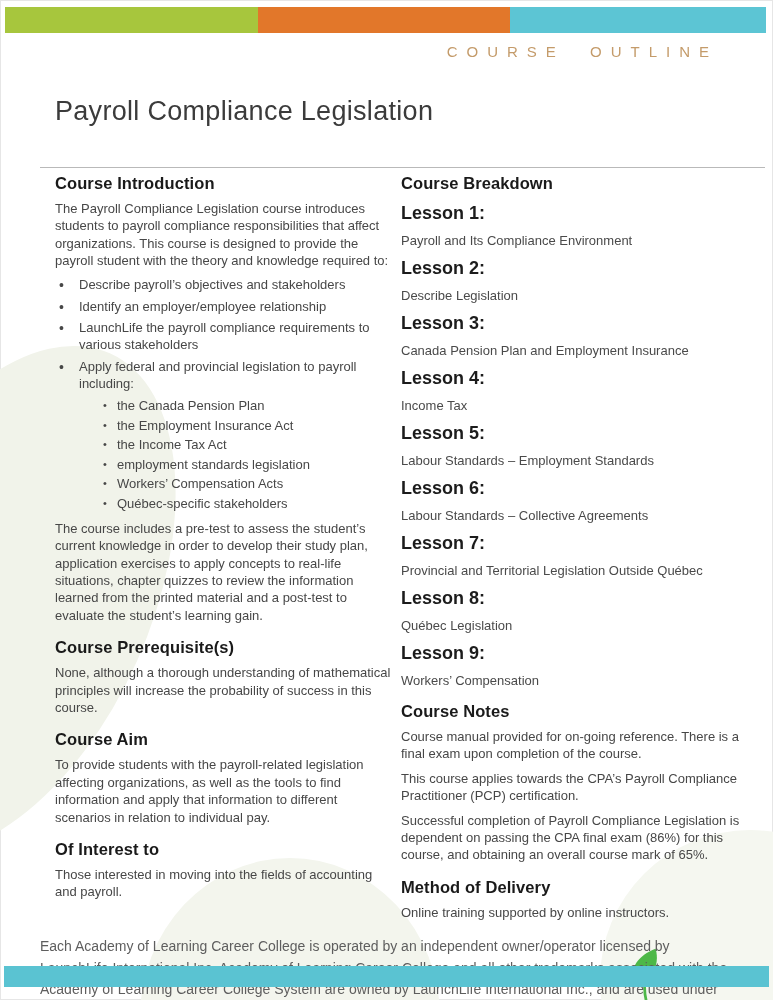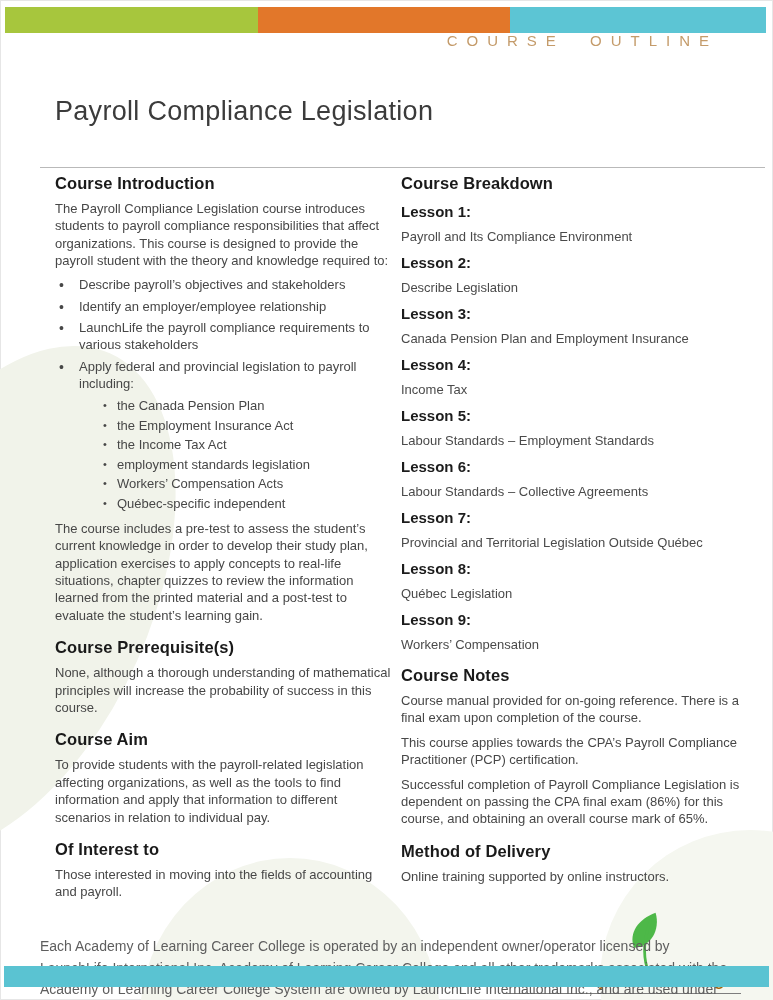--- a/index.html
+++ b/index.html
@@ -26,21 +26,21 @@
   
   .topbar {
     position: absolute; left: 5px; top: 7px; right: 7px; height: 26px;
     display: flex;
   }
   .topbar .seg-green  { width: 253px; background: #a7c63d; }
   .topbar .seg-orange { width: 252px; background: #e2772a; }
   .topbar .seg-blue   { flex: 1;      background: #5cc5d4; }
 
   .kicker {
-    position: absolute; top: 32px; right: 55px;
+    position: absolute; top: 43px; right: 55px;
     font-size: 15px; letter-spacing: 9px; word-spacing: 12px;
     color: #c49b6a; font-weight: 400; white-space: nowrap;
   }
 
   .page-title {
     position: absolute; left: 55px; top: 96px;
     font-size: 27px; font-weight: 400; color: #3b3b3b;
     letter-spacing: 0.3px;
   }
 
@@ -75,21 +75,21 @@
   }
   ul.subbullets { list-style: none; margin: 2px 0 4px 48px; }
   ul.subbullets > li {
     position: relative; padding-left: 14px;
     font-size: 13px; line-height: 1.28; margin: 3px 0; color: #474747;
   }
   ul.subbullets > li::before {
     content: "•"; position: absolute; left: 0; top: 0; font-size: 11px; color: #474747;
   }
 
-  .lesson-label { font-size: 15px; font-weight: 700; color: #1c1c1c; margin: 10px 0 9px 0; }
+  .lesson-label { font-size: 18px; font-weight: 700; color: #1c1c1c; margin: 10px 0 9px 0; }
   .lesson-title { font-size: 13px; color: #4a4a4a; margin: 9px 0 10px 0; }
 
   
   .logo { margin: 26px 4px 0 auto; width: 238px; text-align: center; }
   .logo-leaf { display: block; margin: 0 auto -6px 118px; height: 60px; width: 52px; }
   .logo-name { font-size: 21.5px; color: #a16207; letter-spacing: 0.2px; }
   .logo-rule { border-top: 1px solid #7d7d7d; margin-top: 3px; }
   .logo-sub  { font-size: 10.5px; color: #4a4a4a; letter-spacing: 5px; word-spacing: 18px; margin-top: 6px; white-space: nowrap; }
 
   
@@ -135,21 +135,21 @@
           <li>Identify an employer/employee relationship</li>
           <li>LaunchLife the payroll compliance requirements to various stakeholders</li>
           <li>Apply federal and provincial legislation to payroll including:</li>
         </ul>
         <ul class="subbullets">
           <li>the Canada Pension Plan</li>
           <li>the Employment Insurance Act</li>
           <li>the Income Tax Act</li>
           <li>employment standards legislation</li>
           <li>Workers’ Compensation Acts</li>
-          <li>Québec-specific independent</li>
+          <li>Québec-specific stakeholders</li>
         </ul>
         <p>The course includes a pre-test to assess the student’s current knowledge in order to develop their study plan, application exercises to apply concepts to real-life situations, chapter quizzes to review the information learned from the printed material and a post-test to evaluate the student’s learning gain.</p>
 
         <h2>Course Prerequisite(s)</h2>
         <p>None, although a thorough understanding of mathematical principles will increase the probability of success in this course.</p>
 
         <h2>Course Aim</h2>
         <p>To provide students with the payroll-related legislation affecting organizations, as well as the tools to find information and apply that information to different scenarios in relation to individual pay.</p>
 
         <h2>Of Interest to</h2>

